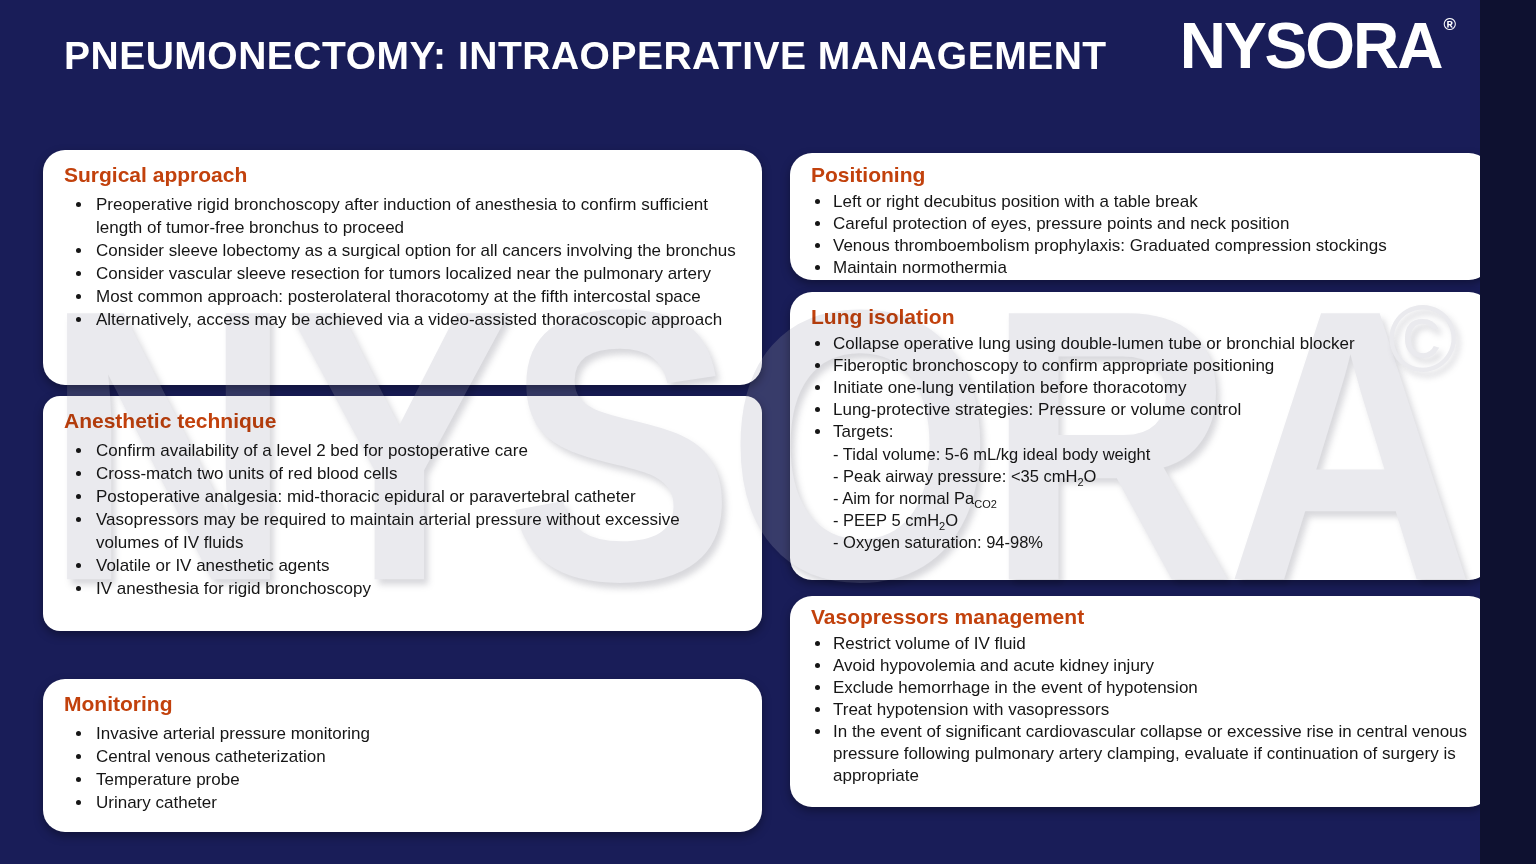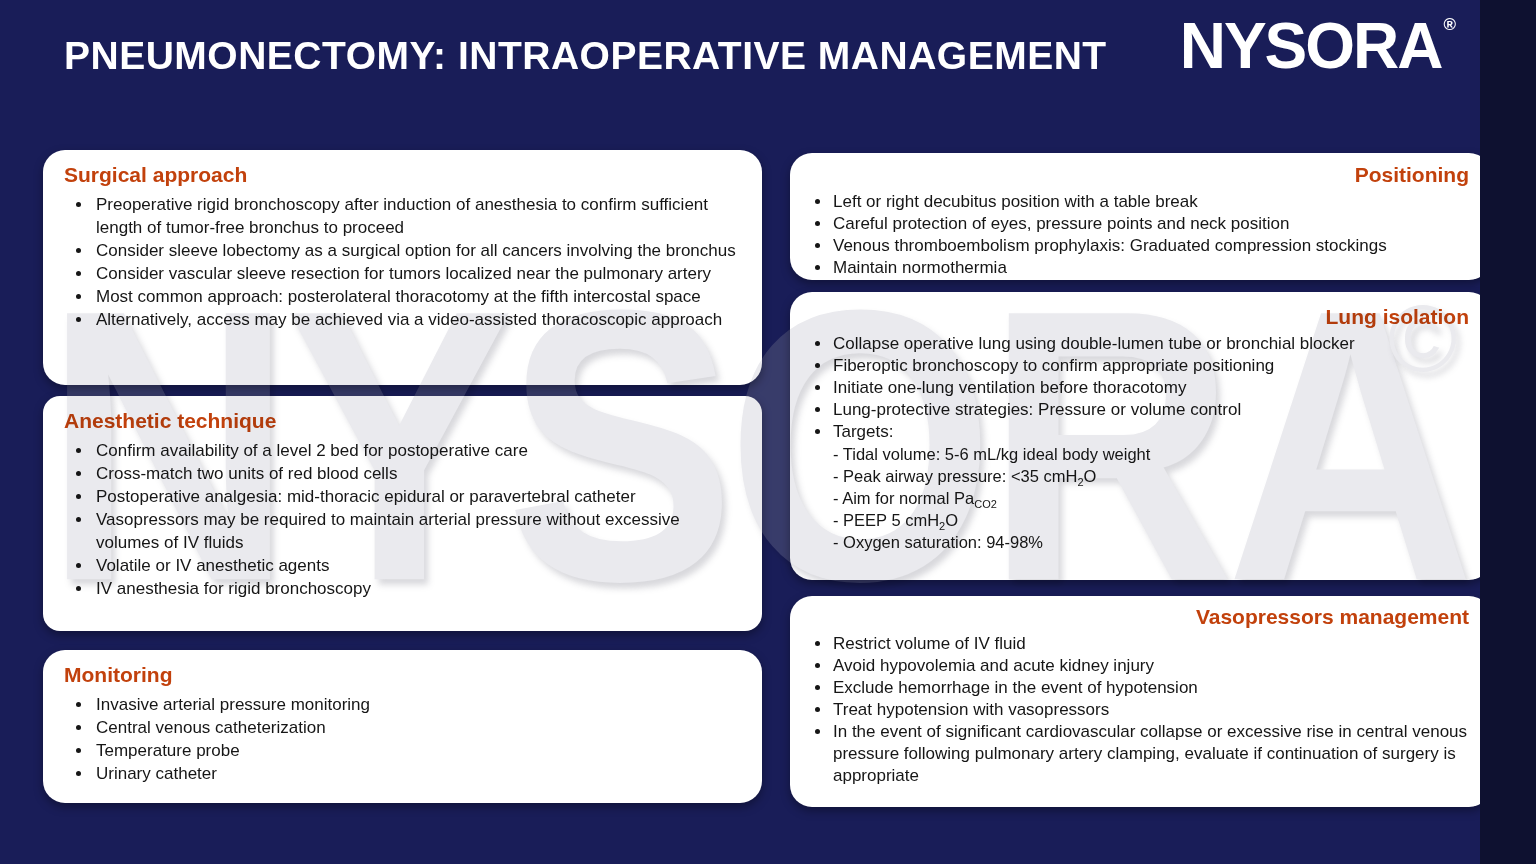--- a/index.html
+++ b/index.html
@@ -63,28 +63,28 @@
   .bullets li::before {
     content:""; position:absolute; left:12px; top:9px;
     width:5px; height:5px; border-radius:50%; background:#161616;
   }
   .subs { }
   .sub-item { font-size:16.5px; line-height:22px; color:#161616; }
   sub { font-size:11px; line-height:0; }
 
   .c-surgical    { left:43px;  top:150px; width:719px; height:235px; }
   .c-anesthetic  { left:43px;  top:396px; width:719px; height:235px;border-radius:17px; }
-  .c-monitoring  { left:43px;  top:650px; width:719px; height:153px; }
+  .c-monitoring  { left:43px;  top:679px; width:719px; height:153px; }
   .c-positioning { left:790px; top:153px; width:701px; height:127px; padding-top:10px; }
   .c-lung        { left:790px; top:292px; width:701px; height:288px; }
   .c-hemodynamic { left:790px; top:596px; width:701px; height:211px; padding-top:9px; }
 
   .col-right .bullets li { padding-left:22px; line-height:22px; }
   .col-right .bullets li::before { left:4px; top:8px; }
-  .c-positioning h2, .c-lung h2, .c-hemodynamic h2 { margin-bottom:4px;text-align:right; }
+  .c-positioning h2, .c-lung h2, .c-hemodynamic h2 { margin-bottom:4px; }
 </style>
 </head>
 <body>
 
 <div class="slide">
 
   <div class="wm-layer wm-under">
     <div class="wm-text">NYSORA</div>
     <div class="wm-mark">©</div>
   </div>

